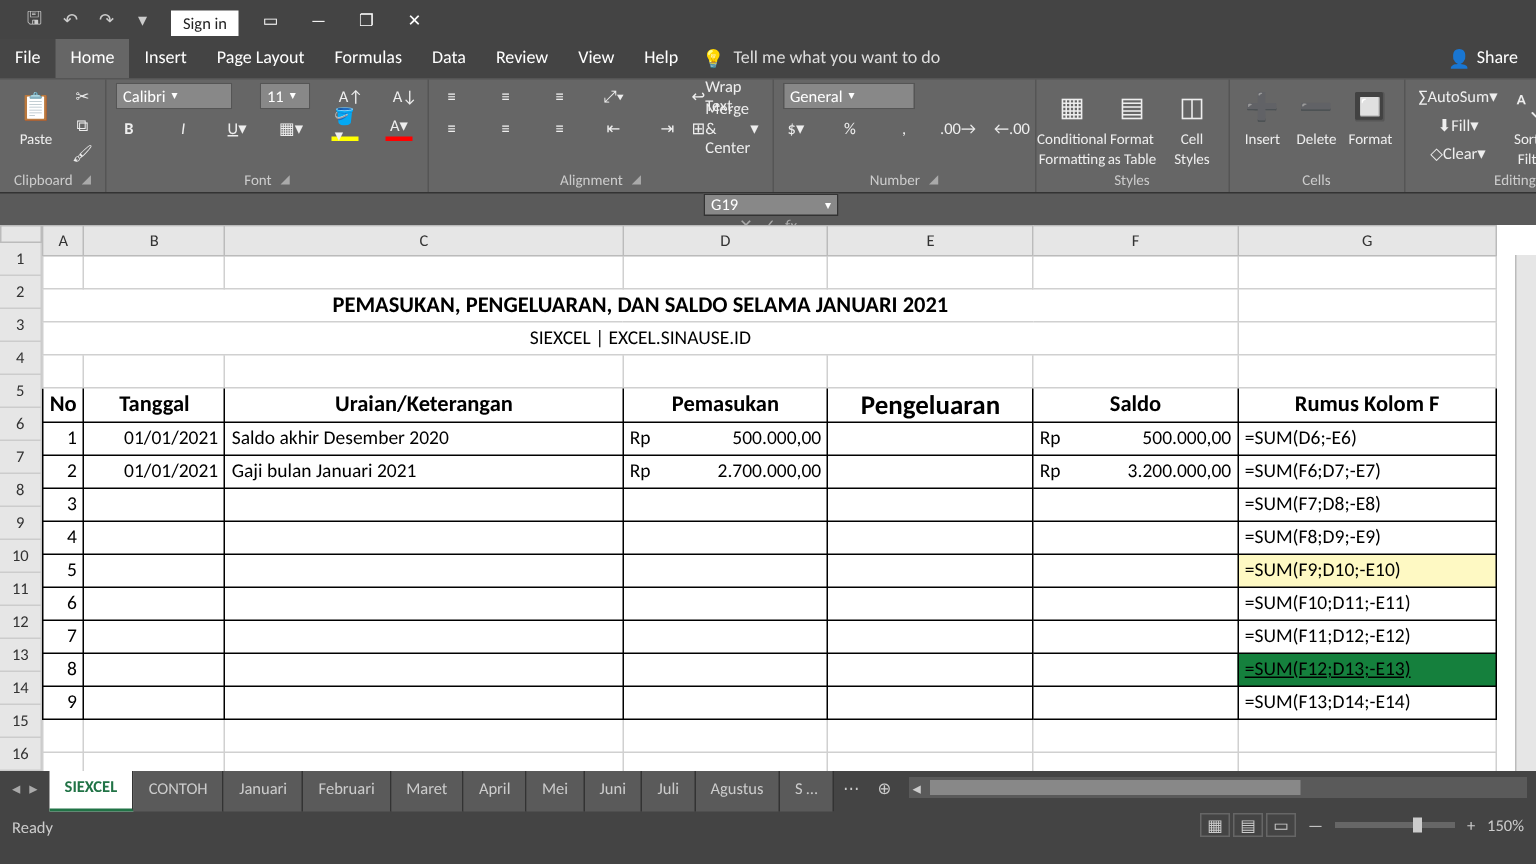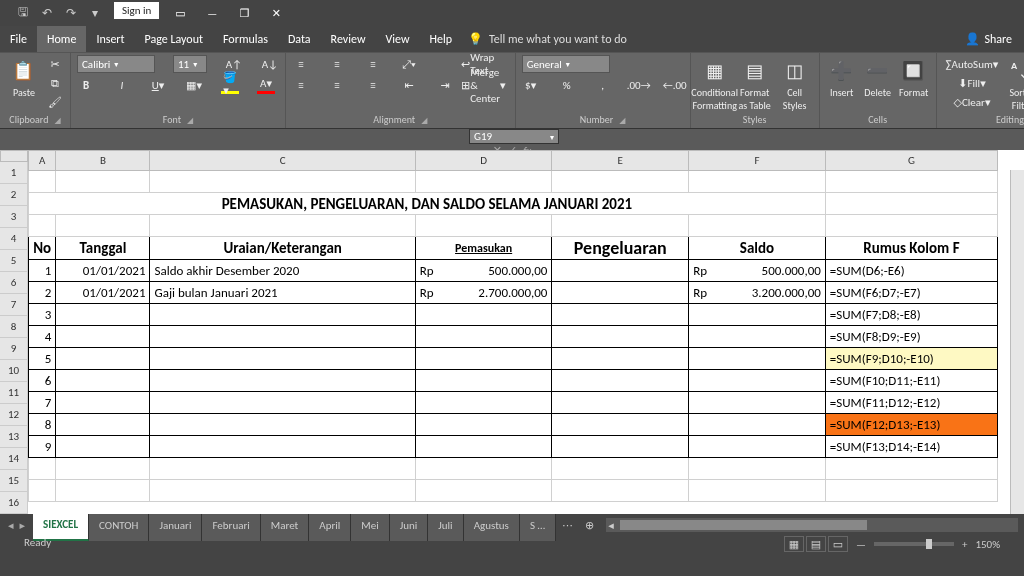--- a/index.html
+++ b/index.html
@@ -1,21 +1,21 @@
 <!DOCTYPE html>
 <html><head>
 <meta charset="utf-8">
 <style>
 * { margin:0; padding:0; box-sizing:border-box; font-family:"Segoe UI",Calibri,Arial,sans-serif; }
 body { width:1024px; height:576px; background:#444; overflow:hidden; position:relative; font-size:11px; color:#ddd; }
 .titlebar { height:26px; background:#444; display:flex; align-items:center; color:#fff; padding:0 4px; }
 .qat { display:flex; gap:2px; align-items:center; margin-left:8px; }
 .qat-btn { width:22px; height:22px; display:flex; align-items:center; justify-content:center; color:#ccc; font-size:12px;}
 .title-center { flex:1; text-align:center; font-size:12px; color:#fff; }
-.winbtns { display:flex; align-items:flex-start; gap:2px; margin-left:8px;}
+.winbtns { display:flex; align-items:flex-end; gap:2px; margin-left:8px;}
 .winbtn { width:30px; height:22px; display:flex; align-items:center; justify-content:center; color:#fff; font-size:11px;}
 .signin-btn { background:#fff; color:#222; padding:2px 8px; font-size:11px; margin-right:4px;}
 .menubar { height:26px; background:#444; display:flex; align-items:center; color:#fff; font-size:12px;}
 .menuitem { padding:0 10px; height:26px; display:flex; align-items:center; }
 .menuitem.active { background:#666; }
 .menuitem.file { background:#464646; }
 .tell-me { display:flex; align-items:center; gap:6px; margin-left:6px; color:#ddd;}
 .share { margin-left:auto; display:flex; align-items:center; gap:4px; padding:0 12px;}
 .ribbon { height:76px; background:#666; display:flex; border-top:1px solid #555; color:#eee; font-size:11px;}
 .group { border-right:1px solid #555; padding:2px 6px 0 6px; display:flex; flex-direction:column; justify-content:space-between;}
@@ -51,21 +51,21 @@
 .cA{width:27px;} .cB{width:93px;} .cC{width:262px;} .cD{width:135px;} .cE{width:135px;} .cF{width:135px;} .cG{width:170px;}
 .rp { display:flex; justify-content:space-between;}
 .tabbar { height:22px; background:#444; display:flex; align-items:center; color:#ccc; font-size:11px;}
 .tabnav{ display:flex; gap:6px; padding:0 8px;}
 .tabnav span{color:#aaa;}
 .tabs{display:flex; height:32px;}
 .tab{ padding:0 10px; border-right:1px solid #333; display:flex; align-items:center; background:#5a5a5a;}
 .tab.active{ background:#fff; color:#217346; font-weight:bold; border-bottom:2px solid #217346;}
 .hscroll{ flex:1; height:14px; background:#5a5a5a; margin:0 6px; display:flex; align-items:center;}
 .hscroll .thumb{ width:60%; height:10px; background:#888; margin-left:4px;}
-.statusbar { height:22px; background:#444; display:flex; align-items:flex-start; color:#ccc; font-size:11px; padding:0 24px; justify-content:space-between;}
+.statusbar { height:22px; background:#444; display:flex; align-items:flex-end; color:#ccc; font-size:11px; padding:0 8px; justify-content:space-between;}
 .status-right{display:flex; align-items:center; gap:8px;}
 .viewbtns{display:flex; gap:2px;}
 .viewbtns span{ width:20px; height:16px; border:1px solid #666; display:flex; align-items:center; justify-content:center;}
 .zoom-slider{ width:80px; height:4px; background:#666; position:relative;}
 .zoom-slider .th{position:absolute; left:65%; top:-3px; width:6px; height:10px; background:#ccc;}
 .vscroll { position:absolute; right:0; top:20px; bottom:0; width:14px; background:#e6e6e6; border-left:1px solid #bbb;}
 </style>
 </head>
 <body>
 
@@ -337,33 +337,37 @@
             <td></td>
             <td></td>
             <td></td>
             <td></td>
           </tr>
           <tr>
             <td colspan="6" style="text-align:center;font-weight:bold;font-size:15px;">PEMASUKAN, PENGELUARAN, DAN SALDO SELAMA JANUARI 2021</td>
             <td></td>
           </tr>
           <tr>
+            <td colspan="6" style="text-align:center;font-size:13px;">SIEXCEL | EXCEL.SINAUSE.ID</td>
+            <td></td>
+          </tr>
+          <tr>
             <td></td>
             <td></td>
             <td></td>
             <td></td>
             <td></td>
             <td></td>
             <td></td>
           </tr>
           <tr class="hdr bordered">
             <td style="font-size:15px;">No</td>
             <td style="font-size:15px;">Tanggal</td>
             <td style="font-size:15px;">Uraian/Keterangan</td>
-            <td style="font-size:12px;text-decoration:underline;">Pemasukan</td>
+            <td style="font-size:15px;">Pemasukan</td>
             <td style="font-size:18px;">Pengeluaran</td>
             <td style="font-size:15px;">Saldo</td>
             <td style="font-size:15px;">Rumus Kolom F</td>
           </tr>
           <tr class="bordered">
             <td class="num">1</td>
             <td class="num">01/01/2021</td>
             <td>Saldo akhir Desember 2020</td>
             <td>
               <div class="rp">
@@ -444,21 +448,21 @@
             <td></td>
             <td class="colG" style="background:#fff;">=SUM(F11;D12;-E12)</td>
           </tr>
           <tr class="bordered blue">
             <td class="num">8</td>
             <td class="num"></td>
             <td></td>
             <td></td>
             <td></td>
             <td></td>
-            <td class="colG" style="background:#f97316;">=SUM(F12;D13;-E13)</td>
+            <td class="colG" style="background:#15803d;text-decoration:underline;">=SUM(F12;D13;-E13)</td>
           </tr>
           <tr class="bordered">
             <td class="num">9</td>
             <td class="num"></td>
             <td></td>
             <td></td>
             <td></td>
             <td></td>
             <td class="colG" style="background:#fff;">=SUM(F13;D14;-E14)</td>
           </tr>

